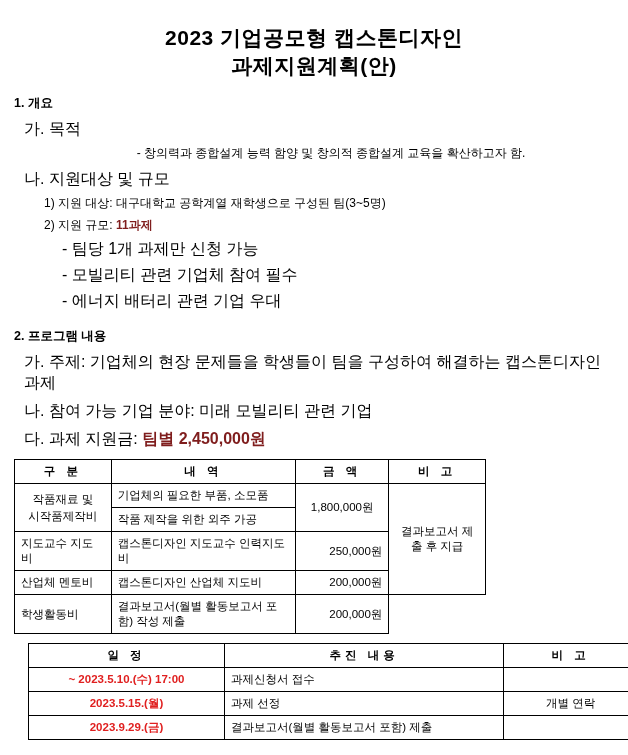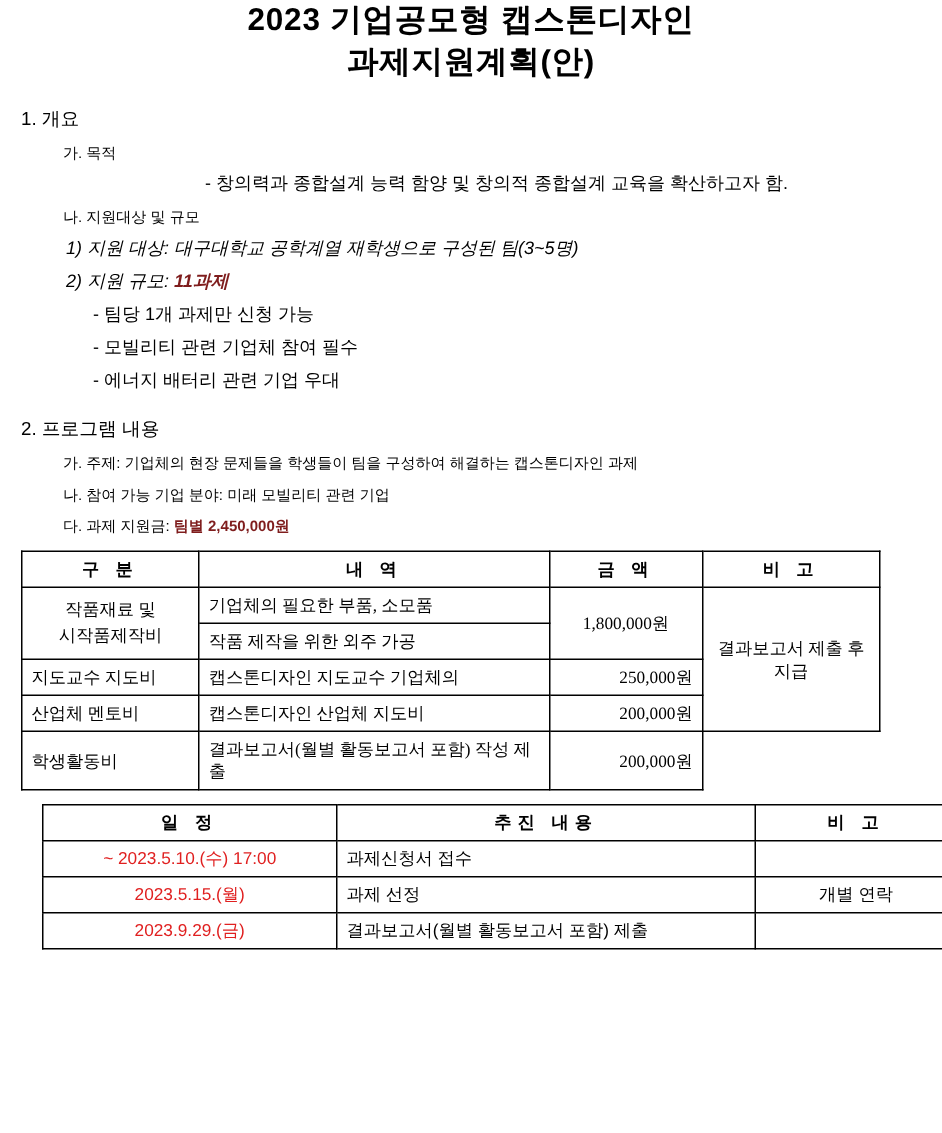--- a/index.html
+++ b/index.html
@@ -20,57 +20,56 @@
     width: 628px;
     height: 755px;
     padding: 0;
     box-sizing: border-box;
   }
   .doc-title {
     text-align: center;
     font-weight: bold;
     font-size: 21px;
     letter-spacing: 0.5px;
-    margin-top: 0;
+    margin-top: 24px;
     line-height: 1.32;
   }
   .doc-title .line2 {
     display: block;
   }
   .section {
     margin-left: 14px;
     margin-right: 14px;
   }
   .sec-head {
-    font-weight: normal;
+    font-weight: bold;
     font-size: 12.5px;
     margin-top: 16px;
     margin-bottom: 4px;
   }
   .lvl-a {
-    margin-left: 28px;
+    margin-left: 10px;
     margin-top: 7px;
-    font-size: 10px;
+    font-size: 16px;
   }
   .lvl-dash {
     margin-left: 34px;
     margin-top: 5px;
     font-size: 12px;
     text-align: center;
   }
   .lvl-num {
     margin-left: 30px;
     margin-top: 5px;
     font-size: 12px;
-    font-style: italic;
   }
   .lvl-dash2 {
     margin-left: 48px;
     margin-top: 5px;
-    font-size: 12px;
+    font-size: 16px;
   }
   .red-bold {
     color: #7f1d1d;
     font-weight: bold;
   }
   .red {
     color: #e02020;
   }
   table.grid {
     border-collapse: collapse;
@@ -84,23 +83,23 @@
     vertical-align: middle;
   }
   table.grid th {
     font-weight: bold;
     text-align: center;
     letter-spacing: 4px;
   }
   .c { text-align: center; }
   .r { text-align: right; }
   .l { text-align: left; }
-  .tbl1 { width: 573px; font-family: Liberation Serif, serif; }
+  .tbl1 { width: 472px; }
   .tbl2 { width: 583px; }
-  .nowrap { white-space: nowrap; }
+  .nowrap { white-space: nowrap; font-weight: bold; }
   .cell-2line { line-height: 1.5; }
 </style>
 </head>
 <body>
 
 <div class="page">
 
   <div class="doc-title">
     <span>2023 기업공모형 캡스톤디자인</span>
     <span class="line2">과제지원계획(안)</span>
@@ -144,21 +143,21 @@
       </td>
       <td class="l">기업체의 필요한 부품, 소모품</td>
       <td class="c" rowspan="2">1,800,000원</td>
       <td class="c" rowspan="4">결과보고서 제출 후 지급</td>
     </tr>
     <tr>
       <td class="l">작품 제작을 위한 외주 가공</td>
     </tr>
     <tr>
       <td class="l">지도교수 지도비</td>
-      <td class="l">캡스톤디자인 지도교수 기업체의</td>
+      <td class="l">캡스톤디자인 지도교수 인력지도비</td>
       <td class="r">250,000원</td>
     </tr>
     <tr>
       <td class="l">산업체 멘토비</td>
       <td class="l">캡스톤디자인 산업체 지도비</td>
       <td class="r">200,000원</td>
     </tr>
     <tr>
       <td class="l" style="padding-top:8px;padding-bottom:8px">학생활동비</td>
       <td class="l">결과보고서(월별 활동보고서 포함) 작성 제출</td>

